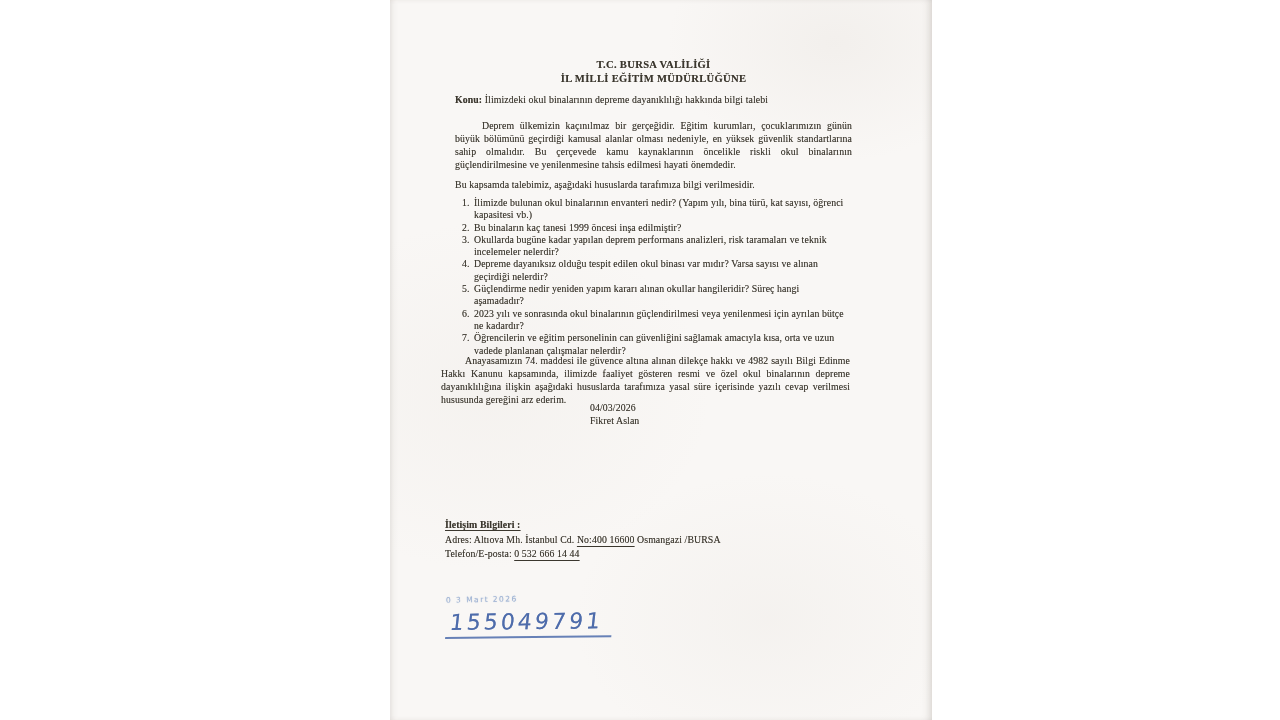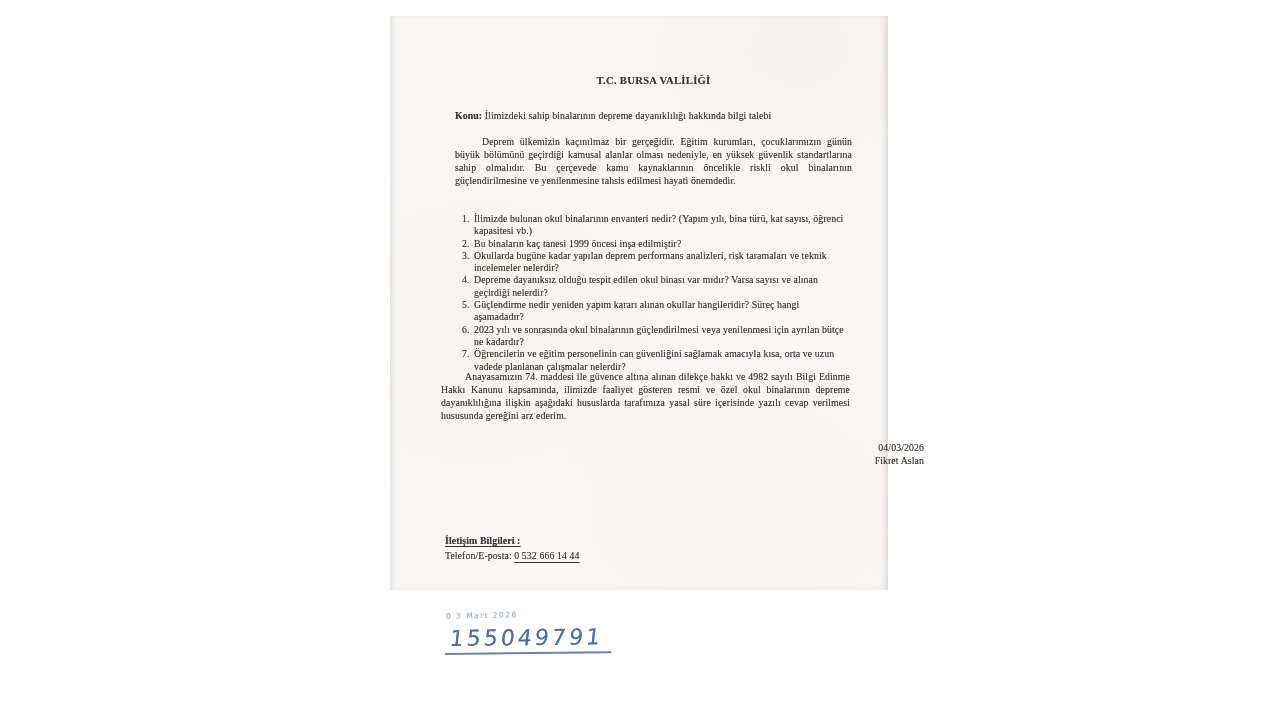--- a/index.html
+++ b/index.html
@@ -4,31 +4,32 @@
 <style>
   html, body {
     margin: 0; padding: 0;
     width: 1280px; height: 720px;
     overflow: hidden;
     background: #ffffff;
     font-family: "Liberation Serif", "DejaVu Serif", serif;
   }
   .paper {
     position: absolute;
-    left: 390px; top: 16px;
-    width: 498px; height: 574px;
+    left: 390px; top: 0;
+    width: 498px; height: 720px;
     background:
       radial-gradient(240px 170px at 82% 6%,  rgba(203,194,184,0.14), transparent 70%),
       radial-gradient(320px 250px at 18% 55%, rgba(208,199,189,0.10), transparent 70%),
       radial-gradient(280px 210px at 70% 86%, rgba(205,197,187,0.10), transparent 70%),
       #f9f7f5;
     box-shadow:
       inset 5px 0 7px -5px rgba(110,100,90,0.25),
       inset -6px 0 8px -5px rgba(110,100,90,0.30);
     color: #3b372e;
+    padding-left: 44px;
   }
   .blk { position: absolute; }
   .txt {
     font-size: 9.8px;
     line-height: 13px;
     letter-spacing: 0.1px;
     text-shadow: 0 0 0.5px rgba(70,64,54,0.55);
   }
   .header {
     top: 58px; left: 65px; width: 397px;
@@ -51,21 +52,21 @@
     line-height: 12.3px;
     padding-left: 2px;
   }
   .closing {
     top: 355px; left: 51px; width: 409px;
     text-align: justify; text-indent: 24px;
     line-height: 12.9px;
   }
   .signature {
     top: 401px; left: 200px; width: 334px;
-    text-align: right; line-height: 13.4px; margin-top: 24px;
+    text-align: left; line-height: 13.4px;
   }
   .contact { top: 518px; left: 55px; width: 410px; line-height: 14.6px; }
   .contact .heading {
     font-weight: bold;
     text-decoration: underline;
     text-underline-offset: 2px;
   }
   .u {
     text-decoration: underline;
     text-underline-offset: 2.5px;
@@ -95,29 +96,31 @@
     text-shadow: 0 0 0.6px rgba(78,108,171,0.6);
   }
 </style>
 </head>
 <body>
 
 <div class="paper">
 
   <div class="blk header txt">
     <div>T.C. BURSA VALİLİĞİ</div>
+    <div>İL MİLLİ EĞİTİM MÜDÜRLÜĞÜNE</div>
   </div>
 
   <div class="blk subject txt">
     <span class="lbl">Konu:</span>
-    <span>İlimizdeki sahip binalarının depreme dayanıklılığı hakkında bilgi talebi</span>
+    <span>İlimizdeki okul binalarının depreme dayanıklılığı hakkında bilgi talebi</span>
   </div>
 
   <div class="blk intro txt">Deprem ülkemizin kaçınılmaz bir gerçeğidir. Eğitim kurumları, çocuklarımızın günün büyük bölümünü geçirdiği kamusal alanlar olması nedeniyle, en yüksek güvenlik standartlarına sahip olmalıdır. Bu çerçevede kamu kaynaklarının öncelikle riskli okul binalarının güçlendirilmesine ve yenilenmesine tahsis edilmesi hayati önemdedir.</div>
 
+  <div class="blk lead txt">Bu kapsamda talebimiz, aşağıdaki hususlarda tarafımıza bilgi verilmesidir.</div>
 
   <div class="blk reqs txt">
     <ol>
       <li>İlimizde bulunan okul binalarının envanteri nedir? (Yapım yılı, bina türü, kat sayısı, öğrenci kapasitesi vb.)</li>
       <li>Bu binaların kaç tanesi 1999 öncesi inşa edilmiştir?</li>
       <li>Okullarda bugüne kadar yapılan deprem performans analizleri, risk taramaları ve teknik incelemeler nelerdir?</li>
       <li>Depreme dayanıksız olduğu tespit edilen okul binası var mıdır? Varsa sayısı ve alınan geçirdiği nelerdir?</li>
       <li>Güçlendirme nedir yeniden yapım kararı alınan okullar hangileridir? Süreç hangi aşamadadır?</li>
       <li>2023 yılı ve sonrasında okul binalarının güçlendirilmesi veya yenilenmesi için ayrılan bütçe ne kadardır?</li>
       <li>Öğrencilerin ve eğitim personelinin can güvenliğini sağlamak amacıyla kısa, orta ve uzun vadede planlanan çalışmalar nelerdir?</li>
@@ -127,20 +130,26 @@
   <div class="blk closing txt">Anayasamızın 74. maddesi ile güvence altına alınan dilekçe hakkı ve 4982 sayılı Bilgi Edinme Hakkı Kanunu kapsamında, ilimizde faaliyet gösteren resmi ve özel okul binalarının depreme dayanıklılığına ilişkin aşağıdaki hususlarda tarafımıza yasal süre içerisinde yazılı cevap verilmesi hususunda gereğini arz ederim.</div>
 
   <div class="blk signature txt">
     <div>04/03/2026</div>
     <div>Fikret Aslan</div>
   </div>
 
   <div class="blk contact txt">
     <div class="heading">İletişim Bilgileri :</div>
     <div>
+      <span>Adres:</span>
+      <span>Altıova Mh. İstanbul Cd.</span>
+      <span class="u">No:400 16600</span>
+      <span>Osmangazi /BURSA</span>
+    </div>
+    <div>
       <span>Telefon/E-posta:</span>
       <span class="u">0 532 666 14 44</span>
     </div>
   </div>
 
   <div class="blk stamp">0 3 Mart  2026</div>
 
   <div class="blk handwritten">155049791</div>
 
 </div>

